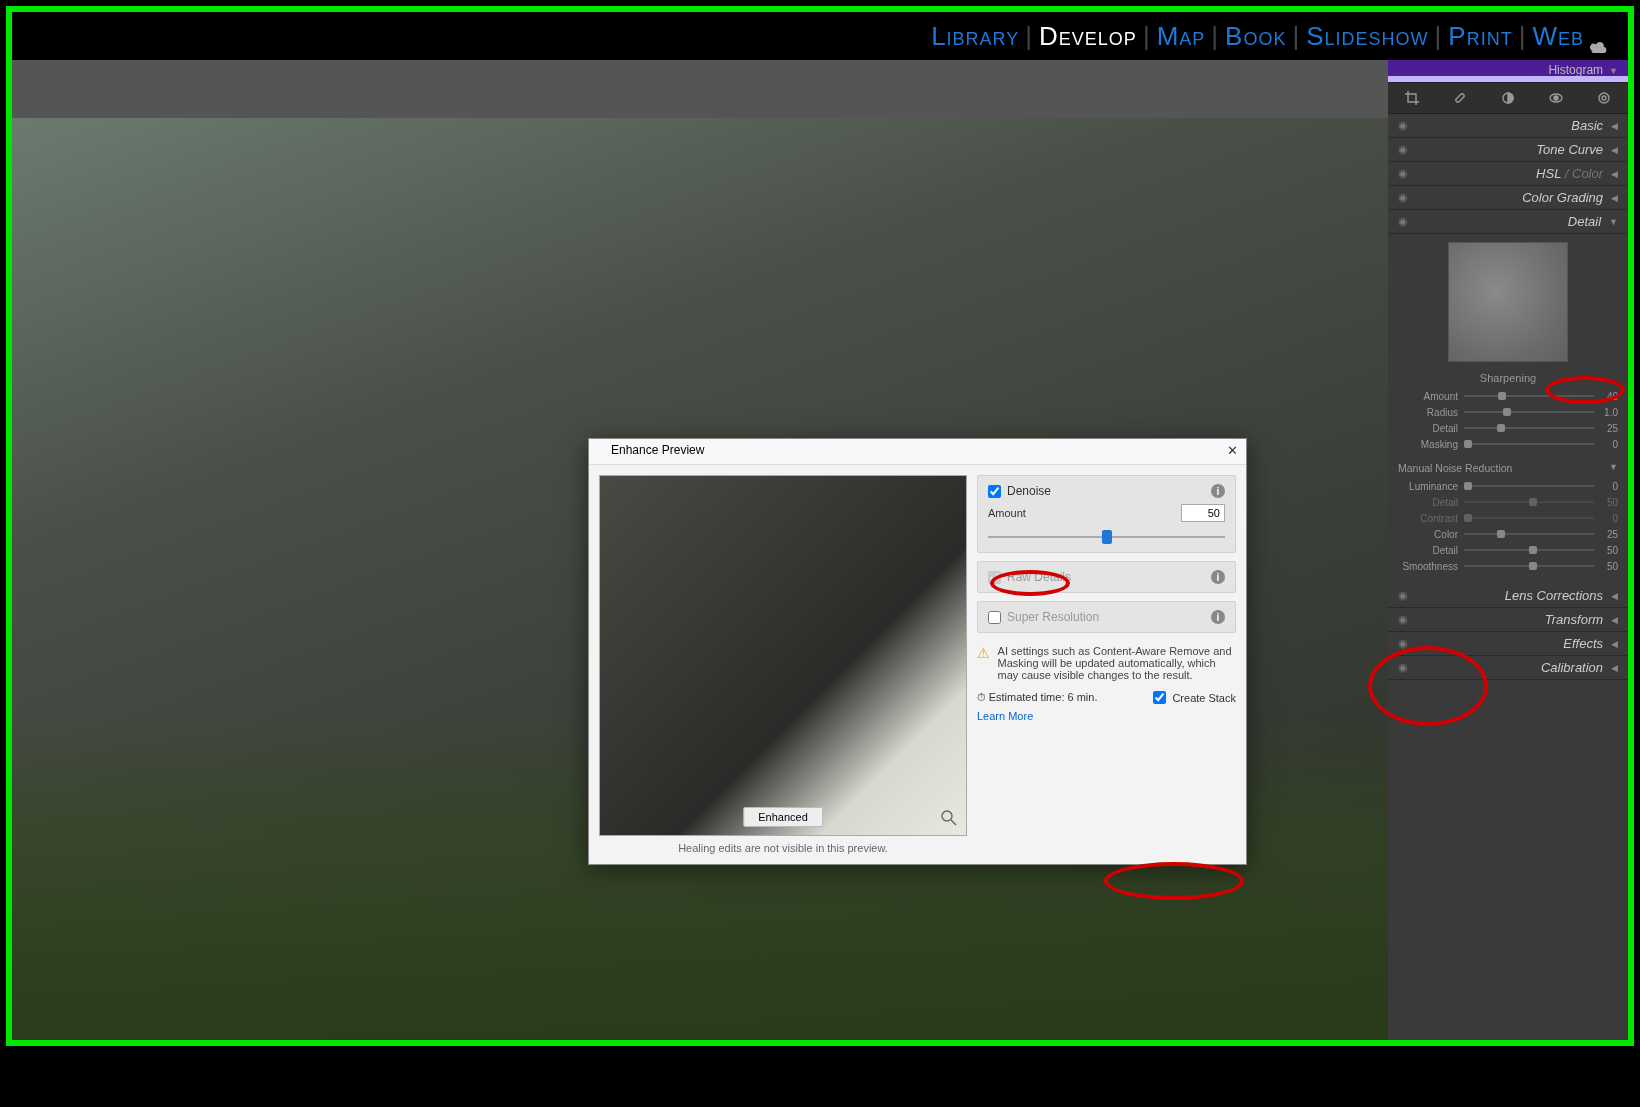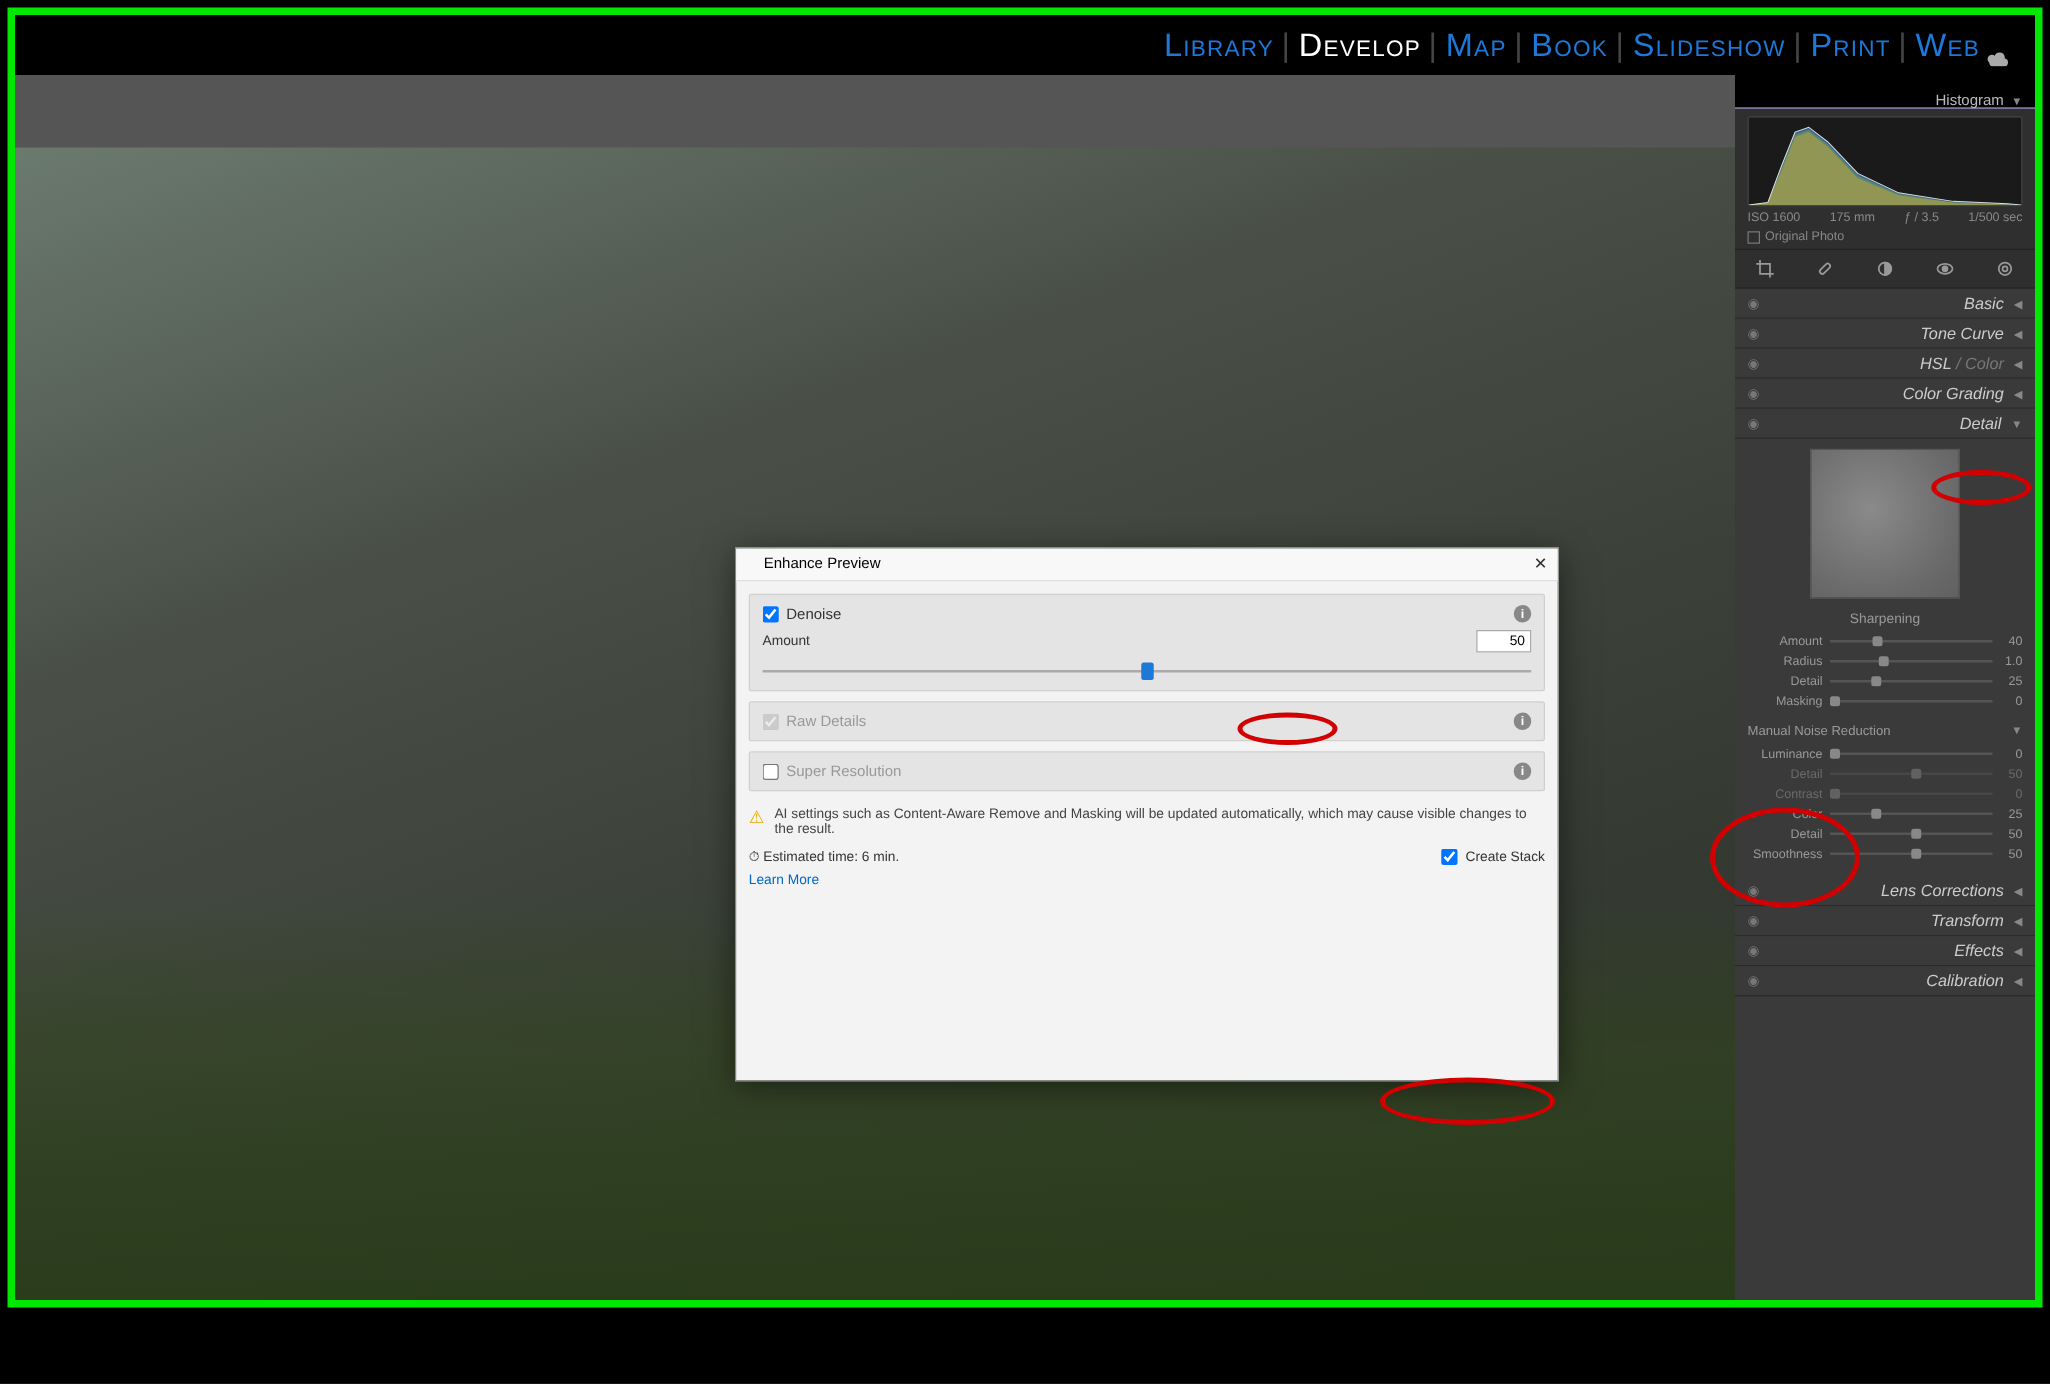--- a/index.html
+++ b/index.html
@@ -10,21 +10,21 @@
   .module-tabs .sep { color: #444; margin: 0 4px; font-size: 26px; }
   .module-tabs .active { color: #fff; }
   .cloud-icon { width: 20px; height: 14px; margin-left: 10px; display: inline-block; }
   .cloud-icon svg { fill: #aaa; }
   .workspace { position: absolute; top: 48px; left: 0; right: 0; bottom: 0; display: flex; background: #2a2a2a; }
   .canvas-area { flex: 1; background: #555; position: relative; overflow: hidden; }
   .photo-placeholder { position: absolute; top: 58px; left: 0; right: 0; bottom: 0; background: linear-gradient(160deg, #6b7a6f 0%, #4a5048 30%, #3a4038 60%, #2a3028 100%); }
   .photo-placeholder::before { content: ""; position: absolute; bottom: 0; left: 0; right: 0; height: 35%; background: linear-gradient(to bottom, rgba(60,80,40,0) 0%, rgba(50,70,30,.6) 40%, rgba(40,60,25,.9) 100%); }
   
   .right-panel { width: 240px; background: #3a3a3a; color: #ccc; font-size: 12px; display: flex; flex-direction: column; }
-  .panel-header { height: 22px; background: #000000; text-align: right; padding: 13px 10px; font-size: 12px; color: #bbb; border-bottom: 1px solid #c4b5fd; }
+  .panel-header { height: 22px; background: #4c1d95; text-align: right; padding: 3px 10px; font-size: 12px; color: #bbb; border-bottom: 6px solid #c4b5fd; }
   .panel-header .tri { font-size: 9px; margin-left: 6px; color: #888; }
   .histogram-box { background: #2f2f2f; padding: 6px 10px 4px; }
   .histo { width: 100%; height: 72px; background: #1a1a1a; border: 1px solid #444; border-radius: 2px; position: relative; overflow: hidden; }
   .histo svg { width: 100%; height: 100%; }
   .histo-meta { display: flex; justify-content: space-between; font-size: 10px; color: #888; margin-top: 4px; }
   .orig-photo { font-size: 10px; color: #888; margin-top: 4px; display: flex; align-items: center; gap: 4px; }
   .tool-strip { height: 32px; background: #2f2f2f; display: flex; justify-content: space-around; align-items: center; border-top: 1px solid #222; border-bottom: 1px solid #222; }
   .tool-strip .tool { width: 20px; height: 20px; display: flex; align-items: center; justify-content: center; color: #888; cursor: pointer; }
   .panel-section { height: 24px; background: #3a3a3a; border-bottom: 1px solid #2a2a2a; display: flex; align-items: center; padding: 0 10px; position: relative; }
   .panel-section .eye { color: #777; font-size: 11px; margin-right: auto; }
@@ -103,40 +103,20 @@
 
   <div class="workspace">
     <div class="canvas-area">
       <div class="photo-placeholder"></div>
     </div>
 
     <div class="right-panel">
       <div class="panel-header">
         <span>Histogram</span><span class="tri">▼</span>
       </div>
-      <div class="histogram-box">
-        <div class="histo">
-          <svg viewBox="0 0 200 72" preserveAspectRatio="none">
-            <path d="M0 72 L14 70 L24 40 L34 12 L44 8 L58 20 L80 46 L110 62 L150 69 L190 71 L200 72 Z" fill="#4a88c8" opacity=".7"></path>
-            <path d="M0 72 L14 70 L24 42 L34 14 L44 10 L58 22 L80 48 L110 63 L150 70 L200 72 Z" fill="#7aa84a" opacity=".5"></path>
-            <path d="M0 72 L14 70 L24 44 L34 16 L44 12 L58 24 L80 50 L110 64 L150 70 L200 72 Z" fill="#d8a838" opacity=".45"></path>
-            <path d="M0 72 L14 70 L24 40 L34 12 L44 8 L58 20 L80 46 L110 62 L150 69 L190 71 L200 72" fill="none" stroke="#ddd" stroke-width=".8"></path>
-          </svg>
-        </div>
-        <div class="histo-meta">
-          <span>ISO 1600</span>
-          <span>175 mm</span>
-          <span>ƒ / 3.5</span>
-          <span>1/500 sec</span>
-        </div>
-        <div class="orig-photo">
-          <span style="width:10px;height:10px;border:1px solid #777;display:inline-block"></span>
-          <span>Original Photo</span>
-        </div>
-      </div>
 
       <div class="tool-strip">
         <span class="tool">
             <svg width="16" height="16" viewBox="0 0 16 16" fill="none" stroke="#999" stroke-width="1.4">
               <path d="M4 1v11h11M1 4h11v11"></path>
             </svg>
           </span>
         <span class="tool">
             <svg width="16" height="16" viewBox="0 0 16 16" fill="none" stroke="#999" stroke-width="1.4">
               <rect x="3" y="6" width="10" height="4" rx="2" transform="rotate(-45 8 8)"></rect>
@@ -294,20 +274,30 @@
     </div>
   </div>
 </div>
 
 <div class="dialog">
   <div class="dialog-title">
     <span>Enhance Preview</span>
     <span class="dialog-close">✕</span>
   </div>
   <div class="dialog-body">
+    <div class="preview-col">
+      <div class="preview-img">
+        <span class="enhanced-badge">Enhanced</span>
+        <span class="zoom-icon"><svg viewBox="0 0 18 18" fill="none" stroke="#666" stroke-width="1.4">
+              <circle cx="7" cy="7" r="5"></circle>
+              <path d="M11 11l5 5"></path>
+            </svg></span>
+      </div>
+      <div class="healing-note">Healing edits are not visible in this preview.</div>
+    </div>
     <div class="controls-col">
 
       <div class="option-box">
         <div class="title-row">
           <label class="chk">
               <input type="checkbox" checked="" style="">
               <span>Denoise</span>
             </label>
           <span class="info-icon">i</span>
         </div>

